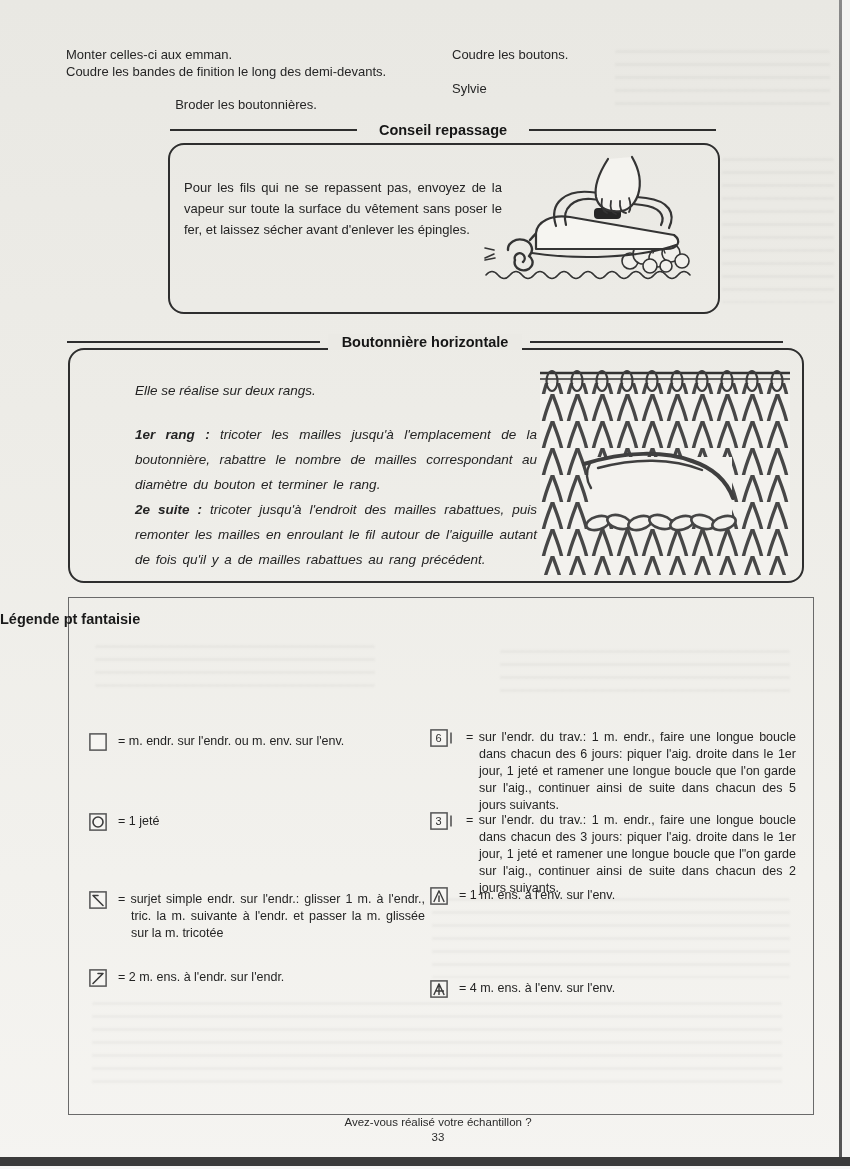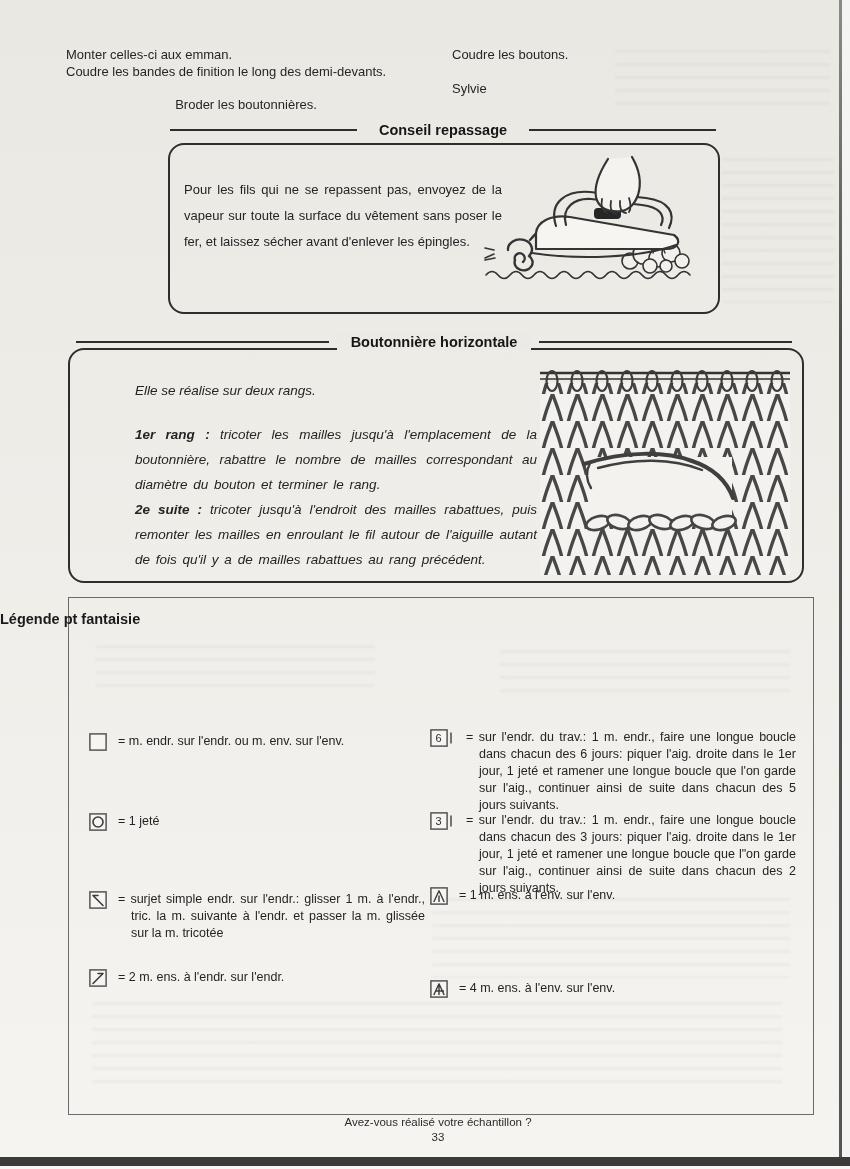--- a/index.html
+++ b/index.html
@@ -12,21 +12,21 @@
   
   .hdr{font-size:13px;line-height:17px;color:#262626;}
   .hdr .gap{margin-top:16px;text-align:center;}
   
   .rbox{position:absolute;border:2px solid #2e2e2e;border-radius:16px;background:transparent;}
   .title-row{position:absolute;display:flex;align-items:center;gap:8px;}
   .title-row .rule{flex:1;height:2px;background:#2e2e2e;}
   .title-row .btitle{padding:0 14px;font-size:14.5px;font-weight:bold;color:#161616;background:transparent;white-space:nowrap;}
   .on-border .btitle{background:#ebeae5;}
   
-  .body-text{font-size:13px;line-height:26px;text-align:justify;color:#242424;}
+  .body-text{font-size:13px;line-height:21px;text-align:justify;color:#242424;}
   .knit-text{font-size:13.5px;line-height:25px;font-style:italic;text-align:justify;color:#242424;word-spacing:2px;}
   .knit-text b{font-weight:bold;}
   .intro{font-size:13.5px;font-style:italic;color:#242424;}
   
   .legend-box{position:absolute;border:1.5px solid #6a6a6a;background:transparent;}
   .legend-title{position:absolute;width:100%;text-align:left;font-size:14.5px;font-weight:bold;color:#1a1a1a;}
   .entry{position:absolute;display:flex;align-items:flex-start;gap:11px;}
   .entry .sym{flex:0 0 auto;margin-top:0;}
   .entry .sym svg{display:block;}
   .etext{font-size:12.5px;line-height:17px;color:#242424;padding-left:13px;text-indent:-13px;text-align:justify;}
@@ -101,21 +101,21 @@
           <rect x="116" y="55" width="27" height="11" rx="4" fill="#262626" stroke="none"></rect>
 
           <path fill="#f4f3ef" stroke-width="2.2" d="M130,6 C121,20 116,33 118,44 C120,53 127,58 136,58 C148,60 156,53 160,42 C164,29 161,16 154,4"></path>
           <path stroke-width="1.8" d="M124,46 q-2,11 5,14 M133,48 q-2,11 5,13 M142,48 q-1,11 6,12 M151,45 q3,9 0,14"></path>
         </g>
       </svg>
     </div>
   </div>
 
   <div class="rbox" style="left:68px;top:348px;width:732px;height:231px;"></div>
-  <div class="title-row on-border" style="left:76px;top:334px;width:716px;pointer-events:none;">
+  <div class="title-row on-border" style="left:67px;top:334px;width:716px;pointer-events:none;">
     <span class="rule"></span>
     <span class="btitle">Boutonnière horizontale</span>
     <span class="rule"></span>
   </div>
   <div class="abs intro" style="left:135px;top:383px;width:400px;">Elle se réalise sur deux rangs.</div>
   <div class="abs knit-text" style="left:135px;top:422px;width:402px;">
     <b>1er rang :</b><span> tricoter les mailles jusqu'à l'emplacement de la boutonnière, rabattre le nombre de mailles correspondant au diamètre du bouton et terminer le rang.</span>
   </div>
   <div class="abs knit-text" style="left:135px;top:497px;width:402px;">
     <b>2e suite :</b><span> tricoter jusqu'à l'endroit des mailles rabattues, puis remonter les mailles en enroulant le fil autour de l'aiguille autant de fois qu'il y a de mailles rabattues au rang précédent.</span>

